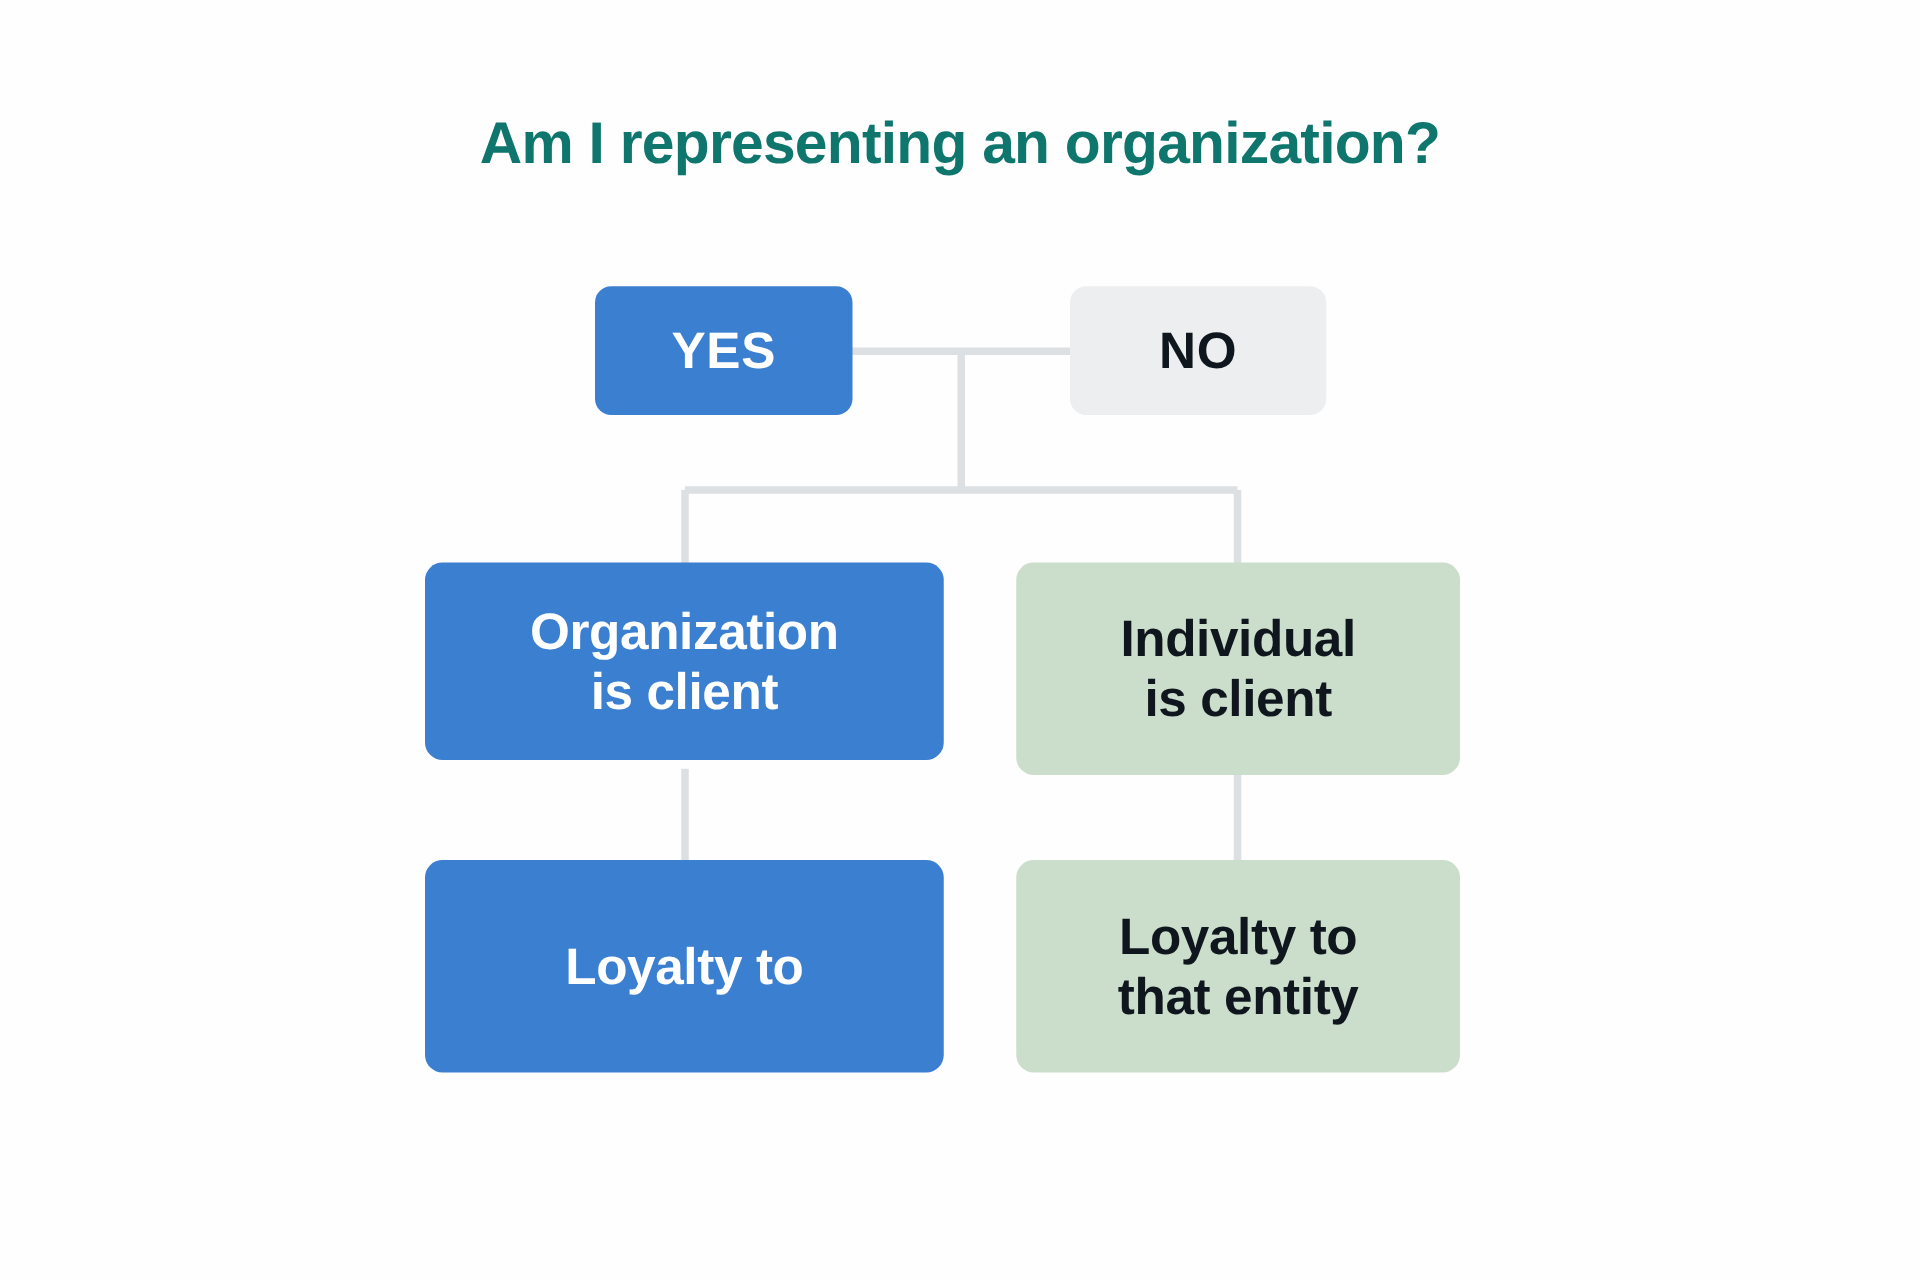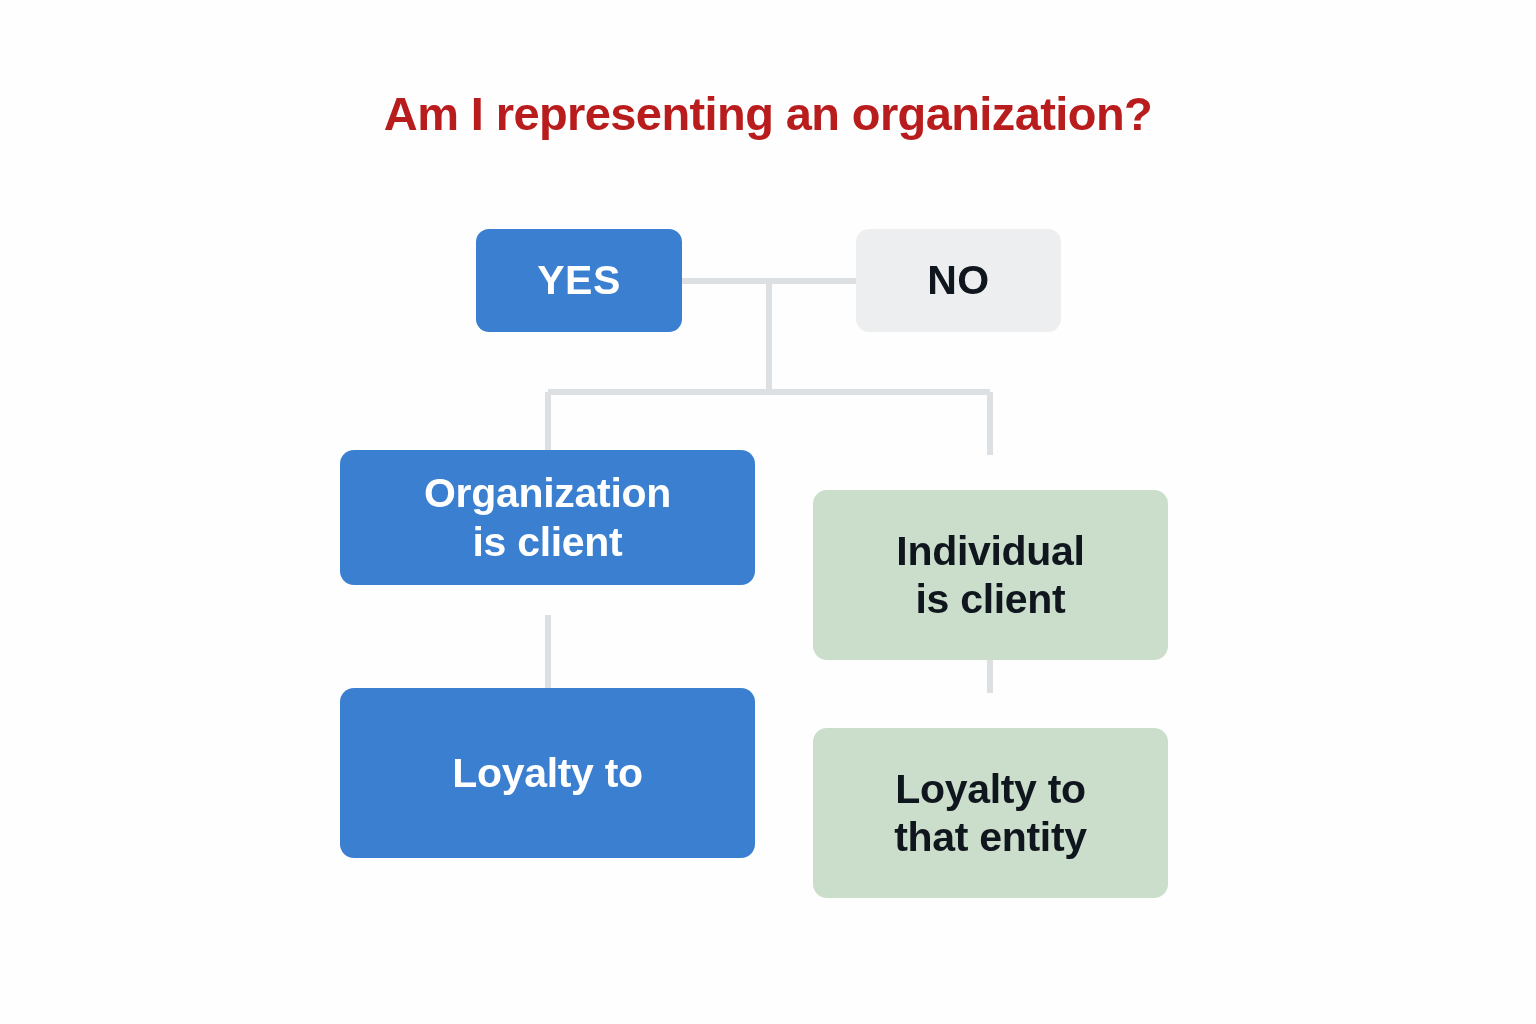--- a/index.html
+++ b/index.html
@@ -22,21 +22,21 @@
   
   .title {
     position: absolute;
     left: 0;
     top: 88px;
     width: 1536px;
     text-align: center;
     font-size: 47px;
     font-weight: 700;
     letter-spacing: -0.6px;
-    color: #b91c1c;
+    color: #0f766e;
     line-height: 1.1;
     white-space: nowrap;
   }
 
   
   .lines {
     position: absolute;
     left: 0;
     top: 0;
     width: 1536px;
@@ -54,21 +54,21 @@
     align-items: center;
     justify-content: center;
     text-align: center;
     font-weight: 700;
     letter-spacing: -0.3px;
     line-height: 1.18;
     padding: 4px 10px;
   }
 
   .node.blue  { background: #3B7FD1; color: #FFFFFF; }
-  .node.green { background: #CBDECB; color: #10161D; margin-top: 40px; }
+  .node.green { background: #CBDECB; color: #10161D; }
   .node.grey  { background: #ECEEF0; color: #10161D; }
 
   
   .node-yes {
     left: 476px;  top: 229px;
     width: 206px; height: 103px;
     font-size: 41px;
     letter-spacing: 0.5px;
     border-radius: 13px;
   }
@@ -76,21 +76,21 @@
     left: 856px;  top: 229px;
     width: 205px; height: 103px;
     font-size: 41px;
     letter-spacing: 0.5px;
     border-radius: 13px;
   }
 
   
   .node-org-client {
     left: 340px;  top: 450px;
-    width: 415px; height: 135px;
+    width: 415px; height: 158px;
     font-size: 41px;
   }
   .node-indiv-client {
     left: 813px;  top: 450px;
     width: 355px; height: 170px;
     font-size: 41px;
   }
 
   
   .node-loyalty-entity {

